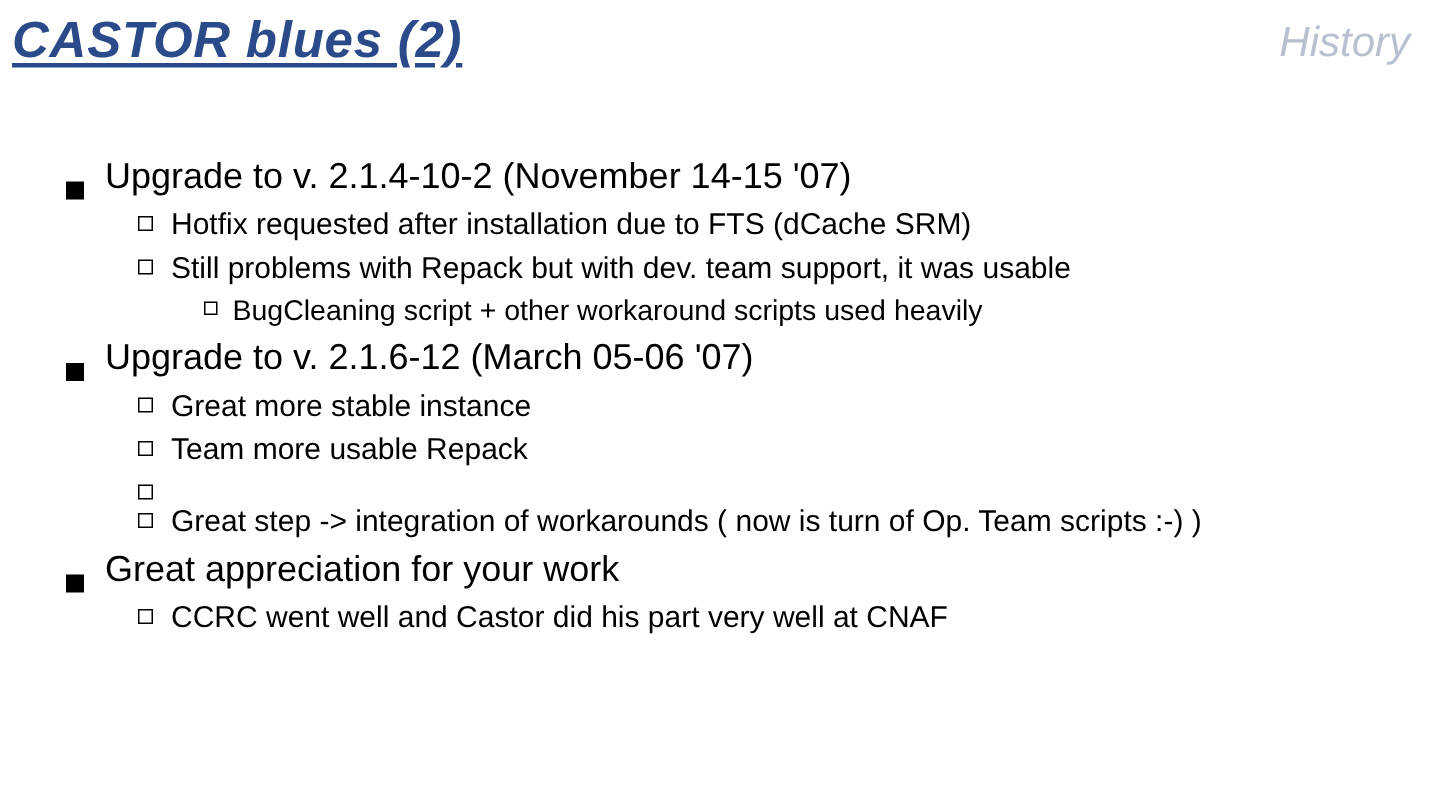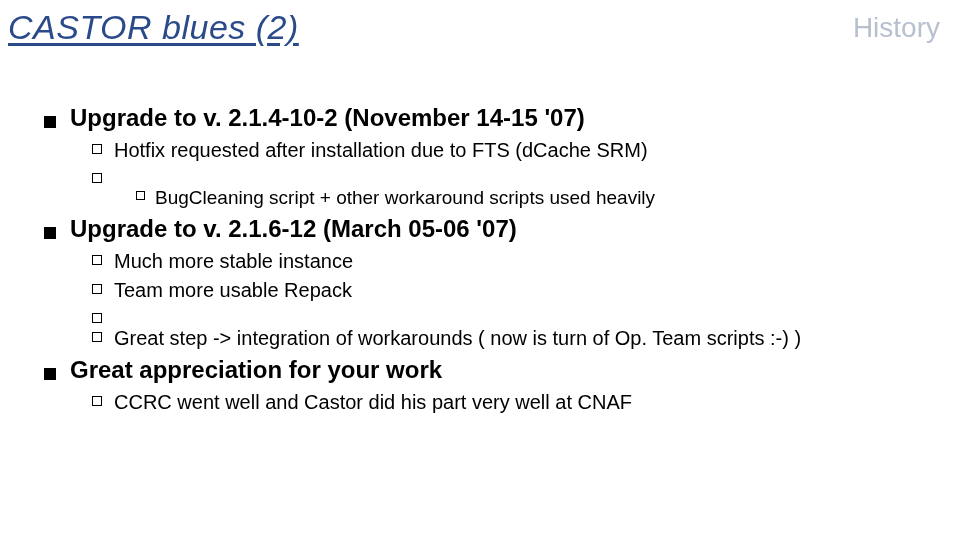--- a/index.html
+++ b/index.html
@@ -14,48 +14,48 @@
   .header {
     display: flex;
     align-items: flex-start;
     justify-content: space-between;
     padding: 8px 20px 0 8px;
   }
   .title {
     color: #2a4a8a;
     font-size: 34px;
     font-style: italic;
-    font-weight: normal;
+    font-weight: bold;
     letter-spacing: 0.5px;
     text-decoration: underline;
     text-underline-offset: 4px;
   }
   .header-right {
     display: flex;
     align-items: center;
     gap: 10px;
     margin-top: 4px;
   }
   .history {
     color: #b8c0d0;
     font-size: 28px;
+    font-style: italic;
   }
   .logo {
     display: flex;
     align-items: center;
   }
   .content {
     padding: 55px 20px 0 44px;
     color: #000;
   }
   .l1 {
     display: flex;
-    align-items: center;
+    align-items: flex-end;
     margin-bottom: 4px;
-    font-weight: bold;
   }
   .l1 .bullet {
     width: 12px; height: 12px; background: #000;
     margin-right: 14px; margin-top: 9px; flex-shrink: 0;
   }
   .l1 .text { font-size: 24px; line-height: 1.3; }
   .l2 {
     display: flex;
     align-items: flex-start;
     margin-left: 48px;
@@ -93,33 +93,34 @@
   <div class="l1">
     <div class="bullet"></div>
     <div class="text">Upgrade to v. 2.1.4-10-2 (November 14-15 '07)</div>
   </div>
   <div class="l2">
     <div class="sq"></div>
     <div class="text">Hotfix requested after installation due to FTS (dCache SRM)</div>
   </div>
   <div class="l2">
     <div class="sq"></div>
+    <div class="text">Still problems with Repack but with dev. team support, it was usable</div>
   </div>
   <div class="l3">
     <div class="sq"></div>
     <div class="text">BugCleaning script + other workaround scripts used heavily</div>
   </div>
 
   <div class="l1">
     <div class="bullet"></div>
     <div class="text">Upgrade to v. 2.1.6-12 (March 05-06 '07)</div>
   </div>
   <div class="l2">
     <div class="sq"></div>
-    <div class="text">Much more stable instance</div>
+    <div class="text">Great more stable instance</div>
   </div>
   <div class="l2">
     <div class="sq"></div>
     <div class="text">Team more usable Repack</div>
   </div>
   <div class="l2">
     <div class="sq"></div>
   </div>
   <div class="l2">
     <div class="sq"></div>

